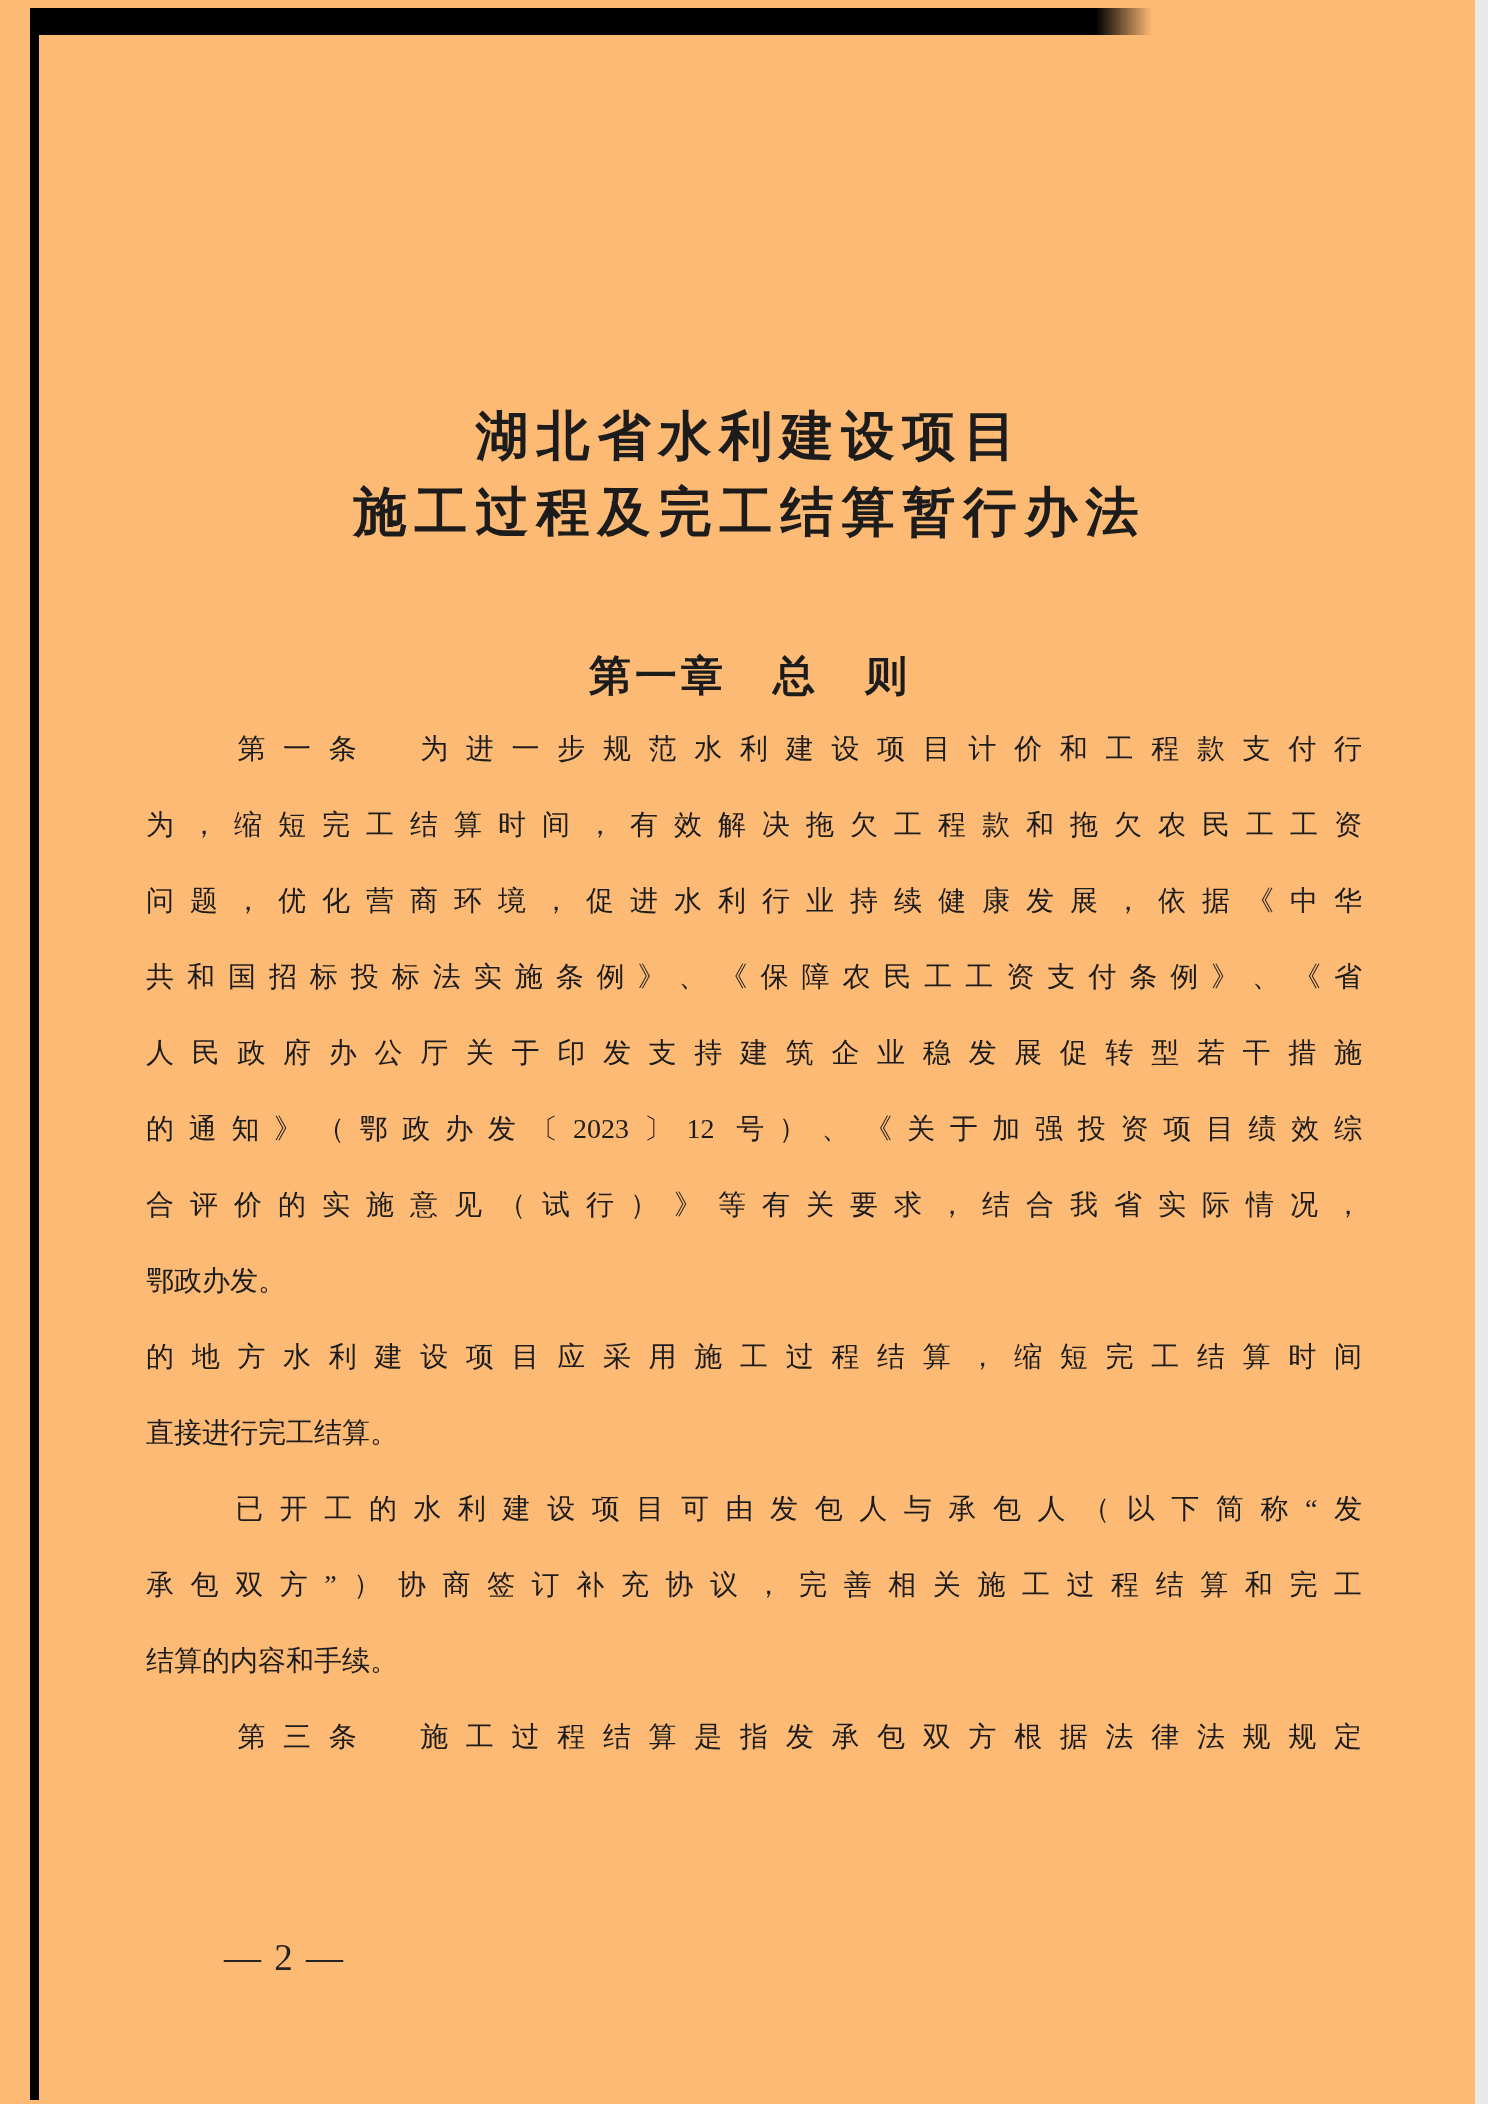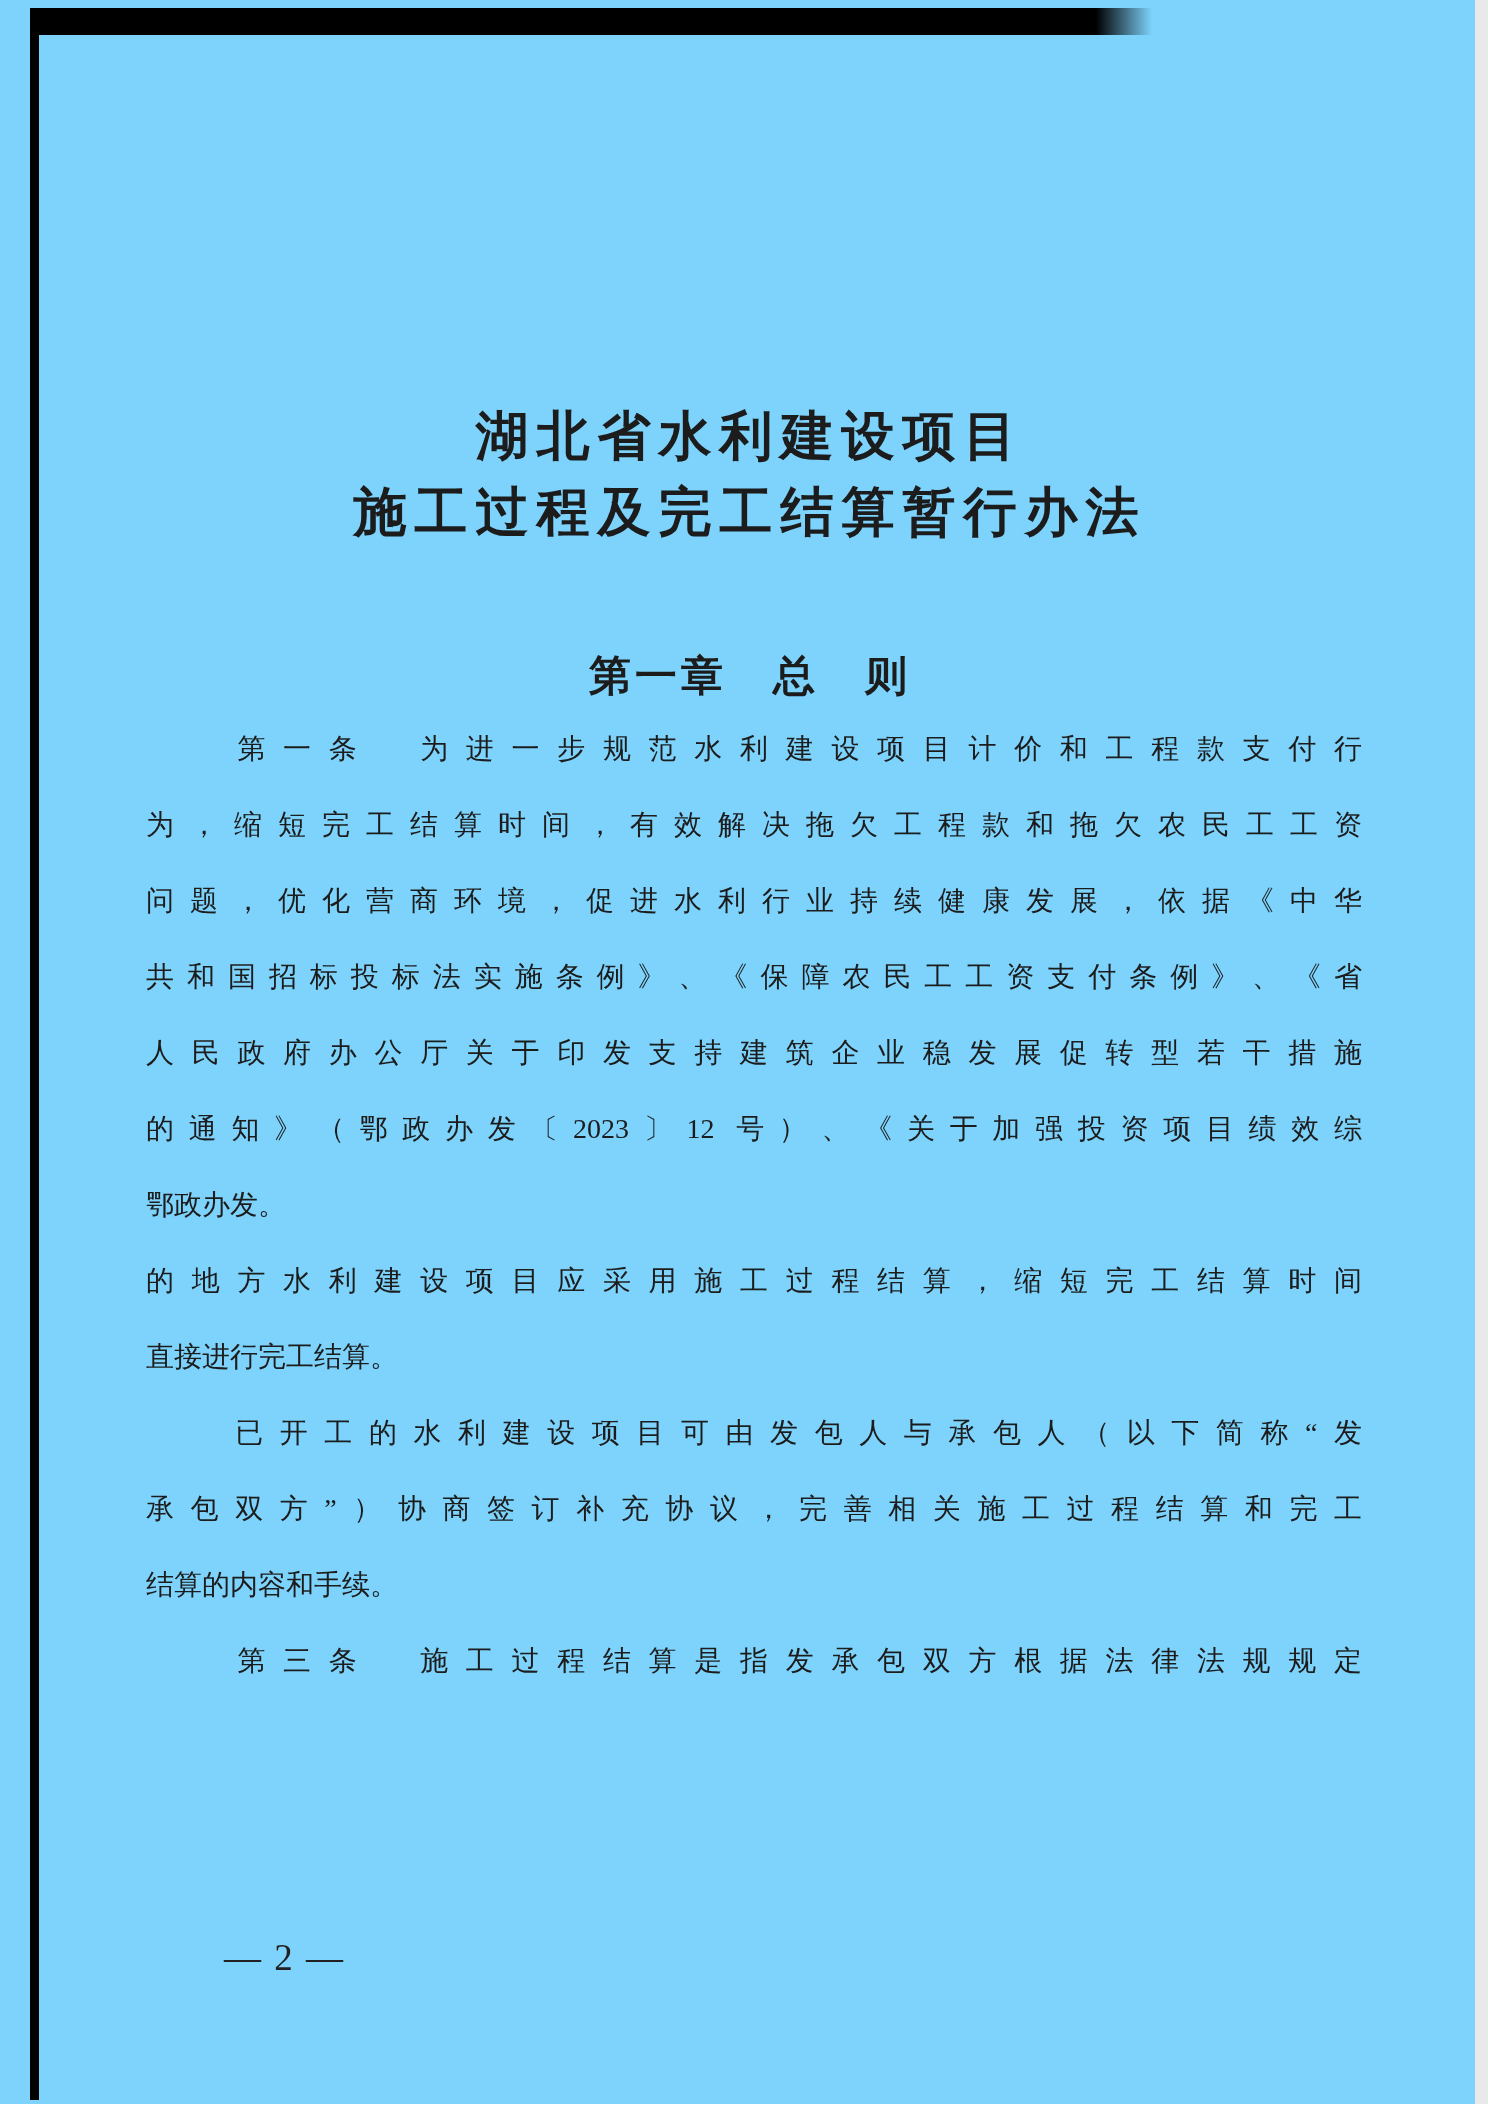--- a/index.html
+++ b/index.html
@@ -1,20 +1,20 @@
 <!DOCTYPE html>
 <html><head>
 <meta charset="utf-8">
 <style>
   html, body { margin: 0; padding: 0; background: #ffffff; }
   .page {
     position: relative;
     width: 1488px;
     height: 2104px;
-    background: #7dd3fc;
+    background: #fdba74;
     overflow: hidden;
     font-family: "Liberation Serif", "DejaVu Serif", serif;
     color: #1c1c1c;
   }
   
   .scan-bar-top {
     position: absolute;
     left: 32px; top: 8px;
     width: 1120px; height: 27px;
     background: linear-gradient(to right, #000 0%, #000 95%, rgba(0,0,0,0) 100%);
@@ -91,20 +91,21 @@
 
   <div class="body-text">
 
     <div class="para">
       <div class="line">　　第一条　为进一步规范水利建设项目计价和工程款支付行</div>
       <div class="line">为，缩短完工结算时间，有效解决拖欠工程款和拖欠农民工工资</div>
       <div class="line">问题，优化营商环境，促进水利行业持续健康发展，依据《中华</div>
       <div class="line">共和国招标投标法实施条例》、《保障农民工工资支付条例》、《省</div>
       <div class="line">人民政府办公厅关于印发支持建筑企业稳发展促转型若干措施</div>
       <div class="line">的通知》（鄂政办发〔2023〕12 号）、《关于加强投资项目绩效综</div>
+      <div class="line">合评价的实施意见（试行）》等有关要求，结合我省实际情况，</div>
       <div class="line para-end">鄂政办发。</div>
     </div>
 
     <div class="para">
       <div class="line">的地方水利建设项目应采用施工过程结算，缩短完工结算时间</div>
       <div class="line para-end">直接进行完工结算。</div>
     </div>
 
     <div class="para">
       <div class="line">　　已开工的水利建设项目可由发包人与承包人（以下简称“发</div>

